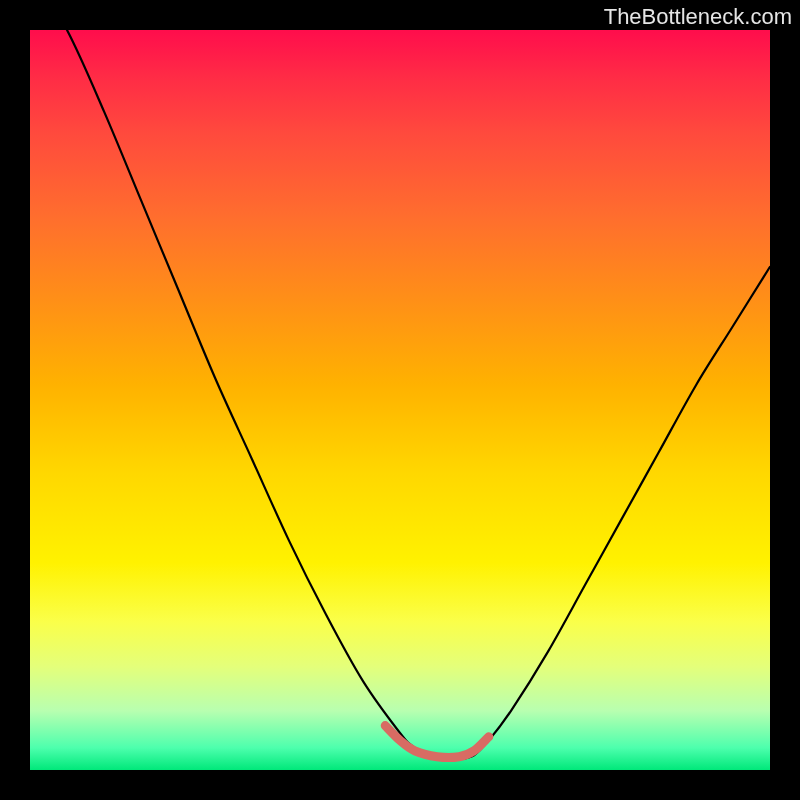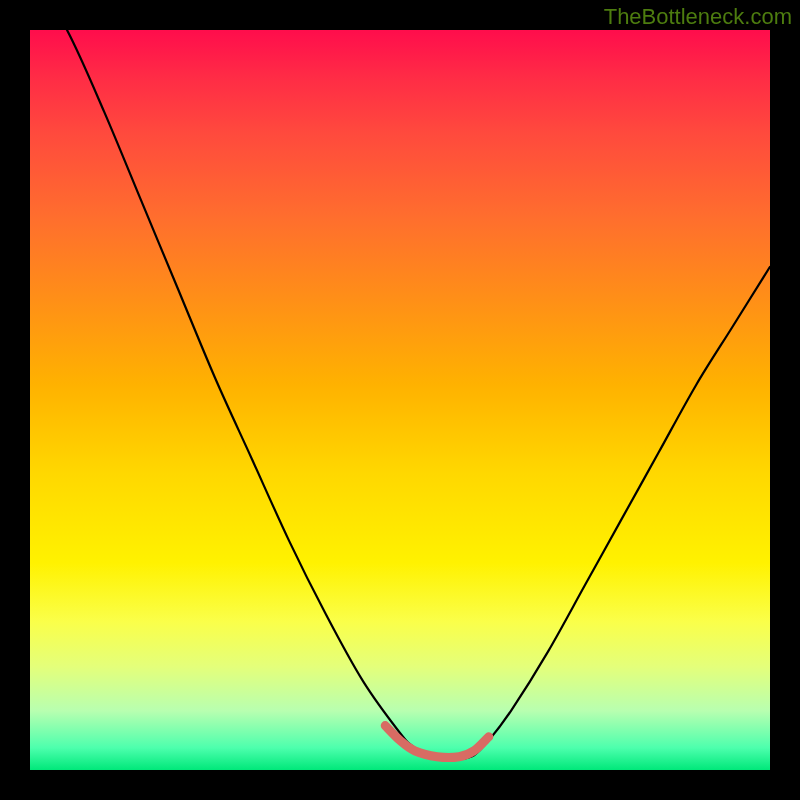--- a/index.html
+++ b/index.html
@@ -46,21 +46,21 @@
     );
   }
   .svg-layer {
     position: absolute;
     inset: 0;
   }
   .caption {
     position: absolute;
     top: 4px;
     right: 8px;
-    color: #4d7c0f;
+    color: #e5e5e5;
     font-size: 22px;
     font-weight: 400;
     user-select: none;
     text-align: center;
   }
 </style>
 </head>
 <body>
 
 <div class="frame">

